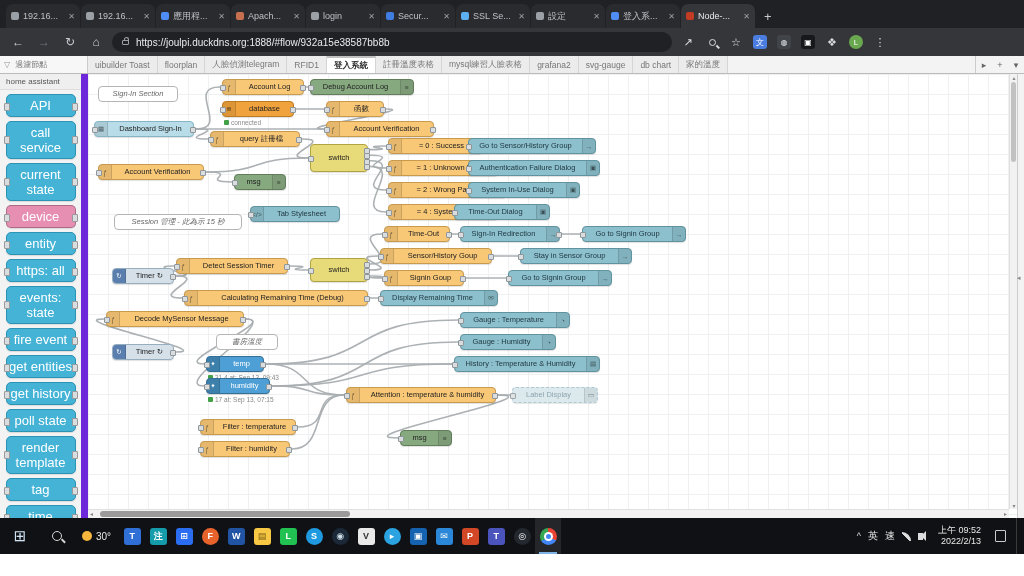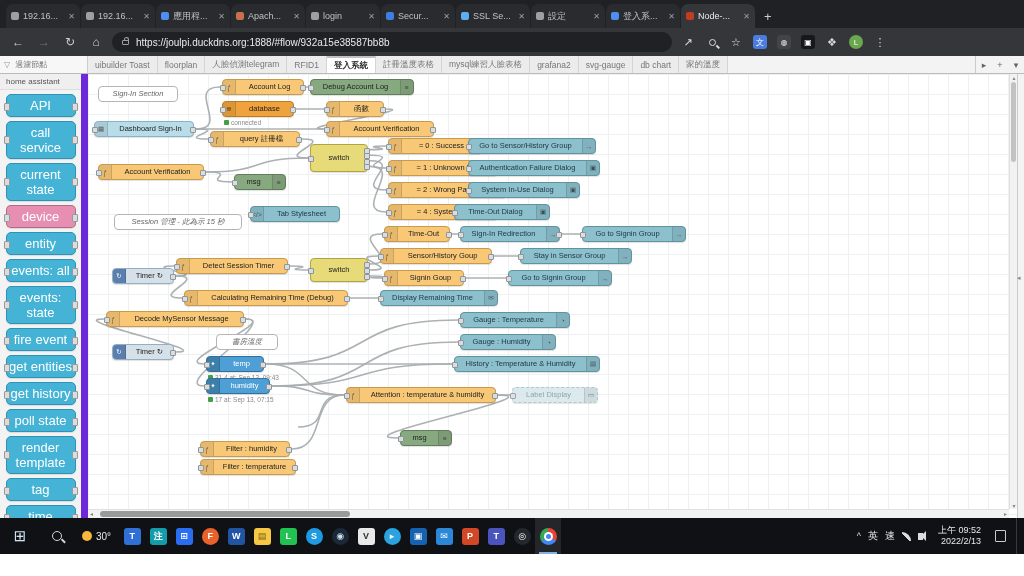--- a/index.html
+++ b/index.html
@@ -243,21 +243,21 @@
     </div>
     <div class="ws-main">
       <div class="palette">
         <div class="pcat">home assistant</div>
         <div>
             <div class="pitem">API</div>
             <div class="pitem">call service</div>
             <div class="pitem">current state</div>
             <div class="pitem" style="background: rgb(231, 143, 179); border-color: rgba(0, 0, 0, 0.25);">device</div>
             <div class="pitem">entity</div>
-            <div class="pitem">events: all</div>
+            <div class="pitem">https: all</div>
             <div class="pitem">events: state</div>
             <div class="pitem">fire event</div>
             <div class="pitem">get entities</div>
             <div class="pitem">get history</div>
             <div class="pitem">poll state</div>
             <div class="pitem">render template</div>
             <div class="pitem">tag</div>
             <div class="pitem">time</div>
             <div class="pitem">trigger: until</div>
             <div class="pitem">wait until</div>
@@ -478,21 +478,21 @@
           <div class="fnode t-ui" style="left: 432px; top: 174px; width: 112px; height: 16px;">
             <span class="nlabel">Stay in Sensor Group</span>
             <span class="nicon iright">→</span>
             <span class="port" style="left: -3px; top: 5px;"></span>
           </div>
           <div class="fnode t-ui" style="left: 420px; top: 196px; width: 104px; height: 16px;">
             <span class="nlabel">Go to Signin Group</span>
             <span class="nicon iright">→</span>
             <span class="port" style="left: -3px; top: 5px;"></span>
           </div>
-          <div class="fnode t-function" style="left: 96px; top: 216px; width: 164px; height: 16px;">
+          <div class="fnode t-function" style="left: 96px; top: 216px; width: 184px; height: 16px;">
             <span class="nicon ileft">ƒ</span>
             <span class="nlabel">Calculating Remaining Time (Debug)</span>
             <span class="port" style="left: -3px; top: 5px;"></span>
             <span class="port" style="right: -3px; top: 5px;"></span>
           </div>
           <div class="fnode t-ui" style="left: 292px; top: 216px; width: 118px; height: 16px;">
             <span class="nlabel">Display Remaining Time</span>
             <span class="nicon iright">✉</span>
             <span class="port" style="left: -3px; top: 5px;"></span>
           </div>
@@ -554,21 +554,21 @@
           <div class="fnode t-uidis" style="left: 424px; top: 313px; width: 86px; height: 16px;">
             <span class="nlabel">Label Display</span>
             <span class="nicon iright">▭</span>
             <span class="port" style="left: -3px; top: 5px;"></span>
           </div>
           <div class="fnode t-debug" style="left: 312px; top: 356px; width: 52px; height: 16px;">
             <span class="nlabel">msg</span>
             <span class="nicon iright">≡</span>
             <span class="port" style="left: -3px; top: 5px;"></span>
           </div>
-          <div class="fnode t-function" style="left: 112px; top: 345px; width: 96px; height: 16px; margin-top: 40px;">
+          <div class="fnode t-function" style="left: 112px; top: 345px; width: 96px; height: 16px;">
             <span class="nicon ileft">ƒ</span>
             <span class="nlabel">Filter : temperature</span>
             <span class="port" style="left: -3px; top: 5px;"></span>
             <span class="port" style="right: -3px; top: 5px;"></span>
           </div>
           <div class="fnode t-function" style="left: 112px; top: 367px; width: 90px; height: 16px;">
             <span class="nicon ileft">ƒ</span>
             <span class="nlabel">Filter : humidity</span>
             <span class="port" style="left: -3px; top: 5px;"></span>
             <span class="port" style="right: -3px; top: 5px;"></span>

